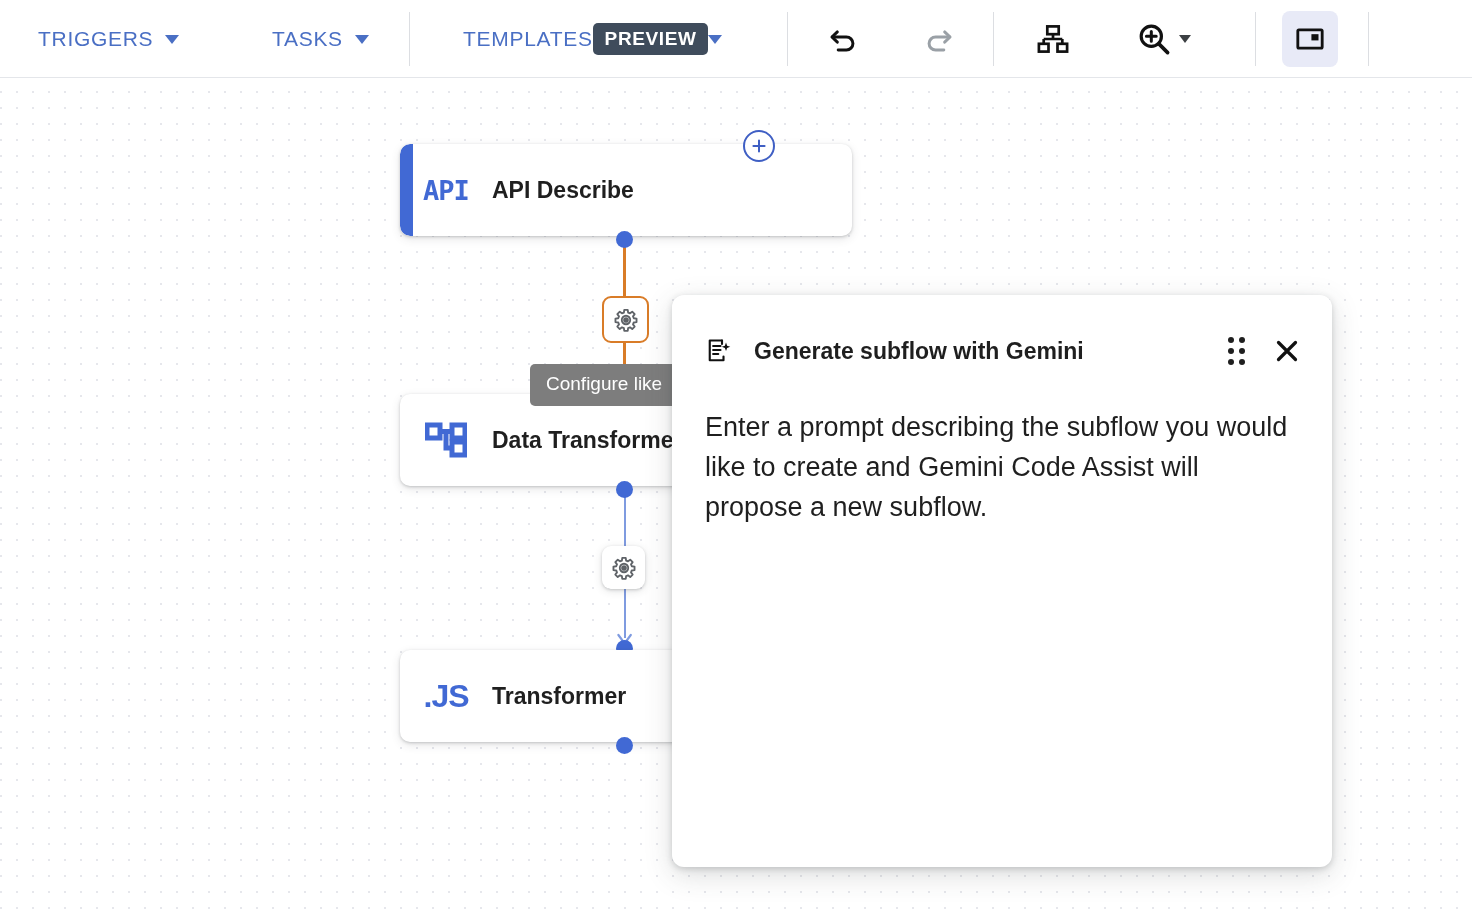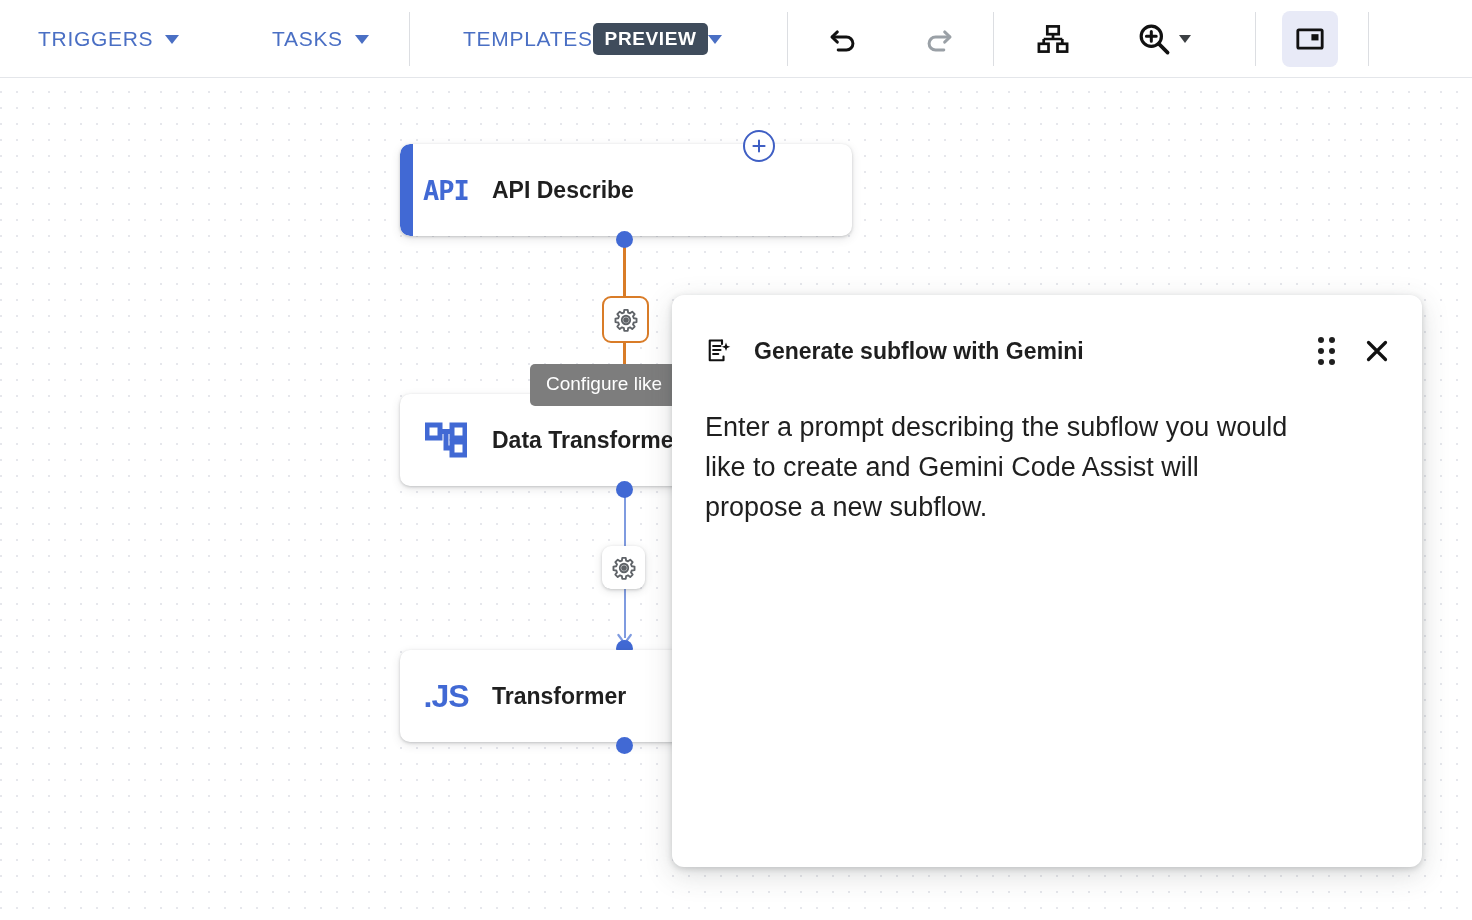--- a/index.html
+++ b/index.html
@@ -154,21 +154,21 @@
     padding: 9px 16px 11px 16px;
     border-radius: 5px;
     white-space: nowrap;
     z-index: 8;
   }
 
   
   #gemini-panel {
     position: absolute;
     left: 672px; top: 295px;
-    width: 750px; height: 572px;
+    width: 660px; height: 572px;
     background: #ffffff;
     border-radius: 12px;
     box-shadow: 0 2px 6px rgba(60,64,67,0.22), 0 8px 28px rgba(60,64,67,0.18);
     z-index: 10;
     box-sizing: border-box;
   }
   .panel-header {
     position: absolute; left: 0; top: 0; right: 0; height: 112px;
     display: flex; align-items: center;
     padding: 0 30px 0 32px;

